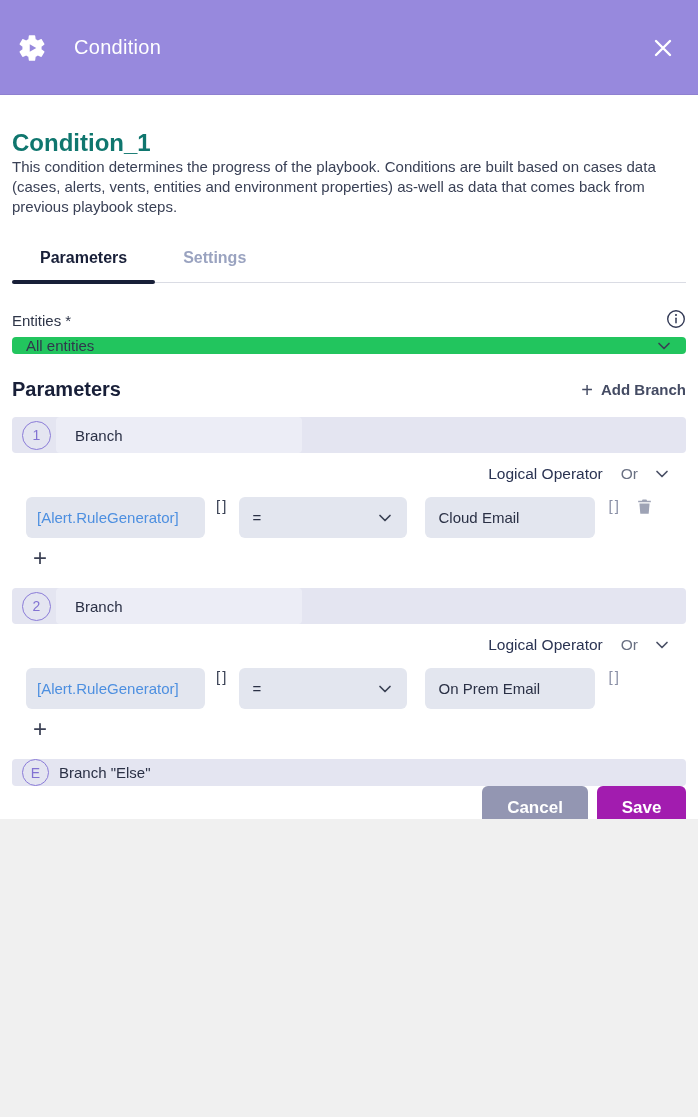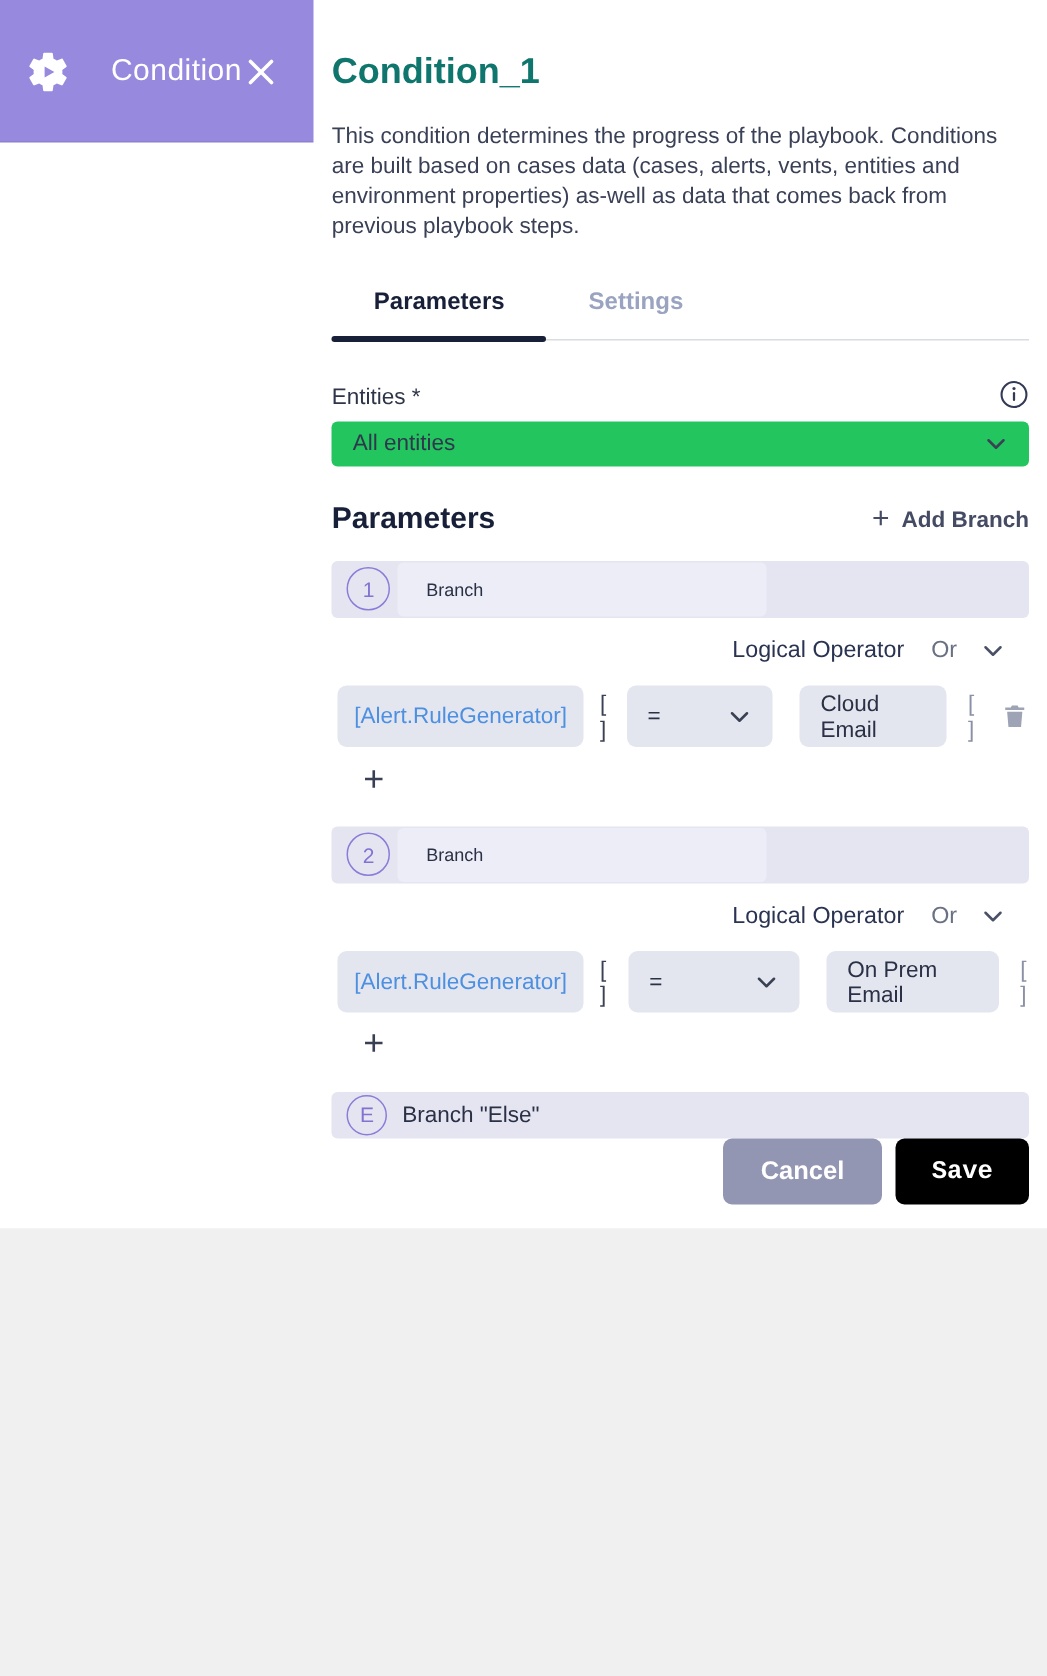--- a/index.html
+++ b/index.html
@@ -1,39 +1,39 @@
 <!DOCTYPE html>
 <html><head>
 <meta charset="utf-8">
 <style>
   * { box-sizing: border-box; margin: 0; padding: 0; }
   html,body { background:#f0f0f0; }
   body { font-family: "Liberation Sans", "DejaVu Sans", sans-serif; }
 
   .modal {
     width: 698px; height: 819px; background:#fff;
-    display:flex; flex-direction:row; overflow:hidden;
+    display:flex; flex-direction:column; overflow:hidden;
     margin:0 auto;
   }
 
   
   .hdr {
     height:95px; flex:0 0 95px; background:#9789DD;
     display:flex; align-items:center; padding:0 22px 0 16px; color:#fff;
     box-shadow: inset 0 -1px 0 rgba(0,0,0,0.06);
   }
   .hdr .gear { width:32px; height:32px; margin-right:26px; flex:0 0 auto; }
   .hdr-title { font-size:20px; font-weight:400; letter-spacing:.3px; }
   .hdr .close { margin-left:auto; width:26px; height:26px; cursor:pointer; display:flex; align-items:center; justify-content:center; }
 
   
   .content { flex:1; display:flex; flex-direction:column; padding:0 12px; overflow:hidden; }
 
   .page-title { margin-top:34px; font-size:24px; font-weight:700; color:#0f766e; }
-  .page-desc { margin-top:19px; font-size:15px; line-height:20px; color:#3A4156; max-width:676px; }
+  .page-desc { margin-top:0; font-size:15px; line-height:20px; color:#3A4156; max-width:676px; }
 
   
   .tabs { margin-top:24px; display:flex; border-bottom:1px solid #DADCE4; }
   .tab { position:relative; padding:8px 28px 15px; font-size:16px; font-weight:700; color:#9AA3C0; cursor:pointer; }
   .tab.active { color:#181F38; }
   .tab.active::after { content:""; position:absolute; left:0; right:0; bottom:-2px; height:4px; background:#181F38; border-radius:2px; }
 
   
   .entities-row { margin-top:26px; display:flex; align-items:flex-end; justify-content:space-between; }
   .field-label { font-size:15px; color:#2E3548; }
@@ -57,29 +57,29 @@
     margin-top:16px; height:44px; background:#E4E5F1; border-radius:4px;
     display:flex; align-items:center; padding:0 10px;
   }
   .badge {
     width:29px; height:29px; border:1.6px solid #8B7CD8; border-radius:50%;
     color:#8272D2; font-size:14px; display:flex; align-items:center; justify-content:center;
     flex:0 0 auto; background:transparent;
   }
   .branch-name {
     margin-left:5px; height:36px; width:246px; background:#ECEDF6; border-radius:4px;
-    display:flex; align-items:center; padding:0 19px; font-size:12px; color:#2A3045; cursor:text;
+    display:flex; align-items:center; padding:0 19px; font-size:15px; color:#2A3045; cursor:text;
   }
 
   .logic-row { margin-top:12px; display:flex; align-items:center; justify-content:flex-end; padding-right:16px; height:22px; }
   .logic-label { font-size:15.5px; color:#2A3352; }
   .logic-value { font-size:15.5px; color:#6A7183; margin-left:18px; }
   .logic-row .chev { margin-left:16px; color:#4A5166; cursor:pointer; }
 
-  .cond-row { margin-top:14px; display:flex; align-items:center; margin-left:4px; height:41px; }
+  .cond-row { margin-top:14px; display:flex; align-items:flex-start; margin-left:14px; height:41px; }
   .cfield {
     height:41px; background:#E3E6EF; border-radius:6px; display:flex; align-items:center;
     font-size:15px; color:#2A3045; cursor:text;
   }
   .cfield.param { width:179px; padding:0 11px; color:#4D8FE0; }
   .cfield.op { width:168px; padding:0 14px; cursor:pointer; }
   .cfield.op .chev { margin-left:auto; color:#3A4154; }
   .cfield.val { width:170px; padding:0 14px; }
   .brackets { font-size:15px; letter-spacing:-1px; color:#3A4154; cursor:pointer; }
   .brackets.b1 { margin:0 13px 0 11px; }
@@ -97,21 +97,21 @@
   }
   .else-row .badge { width:27px; height:27px; }
   .else-label { margin-left:10px; font-size:15px; color:#2A3045; }
 
   .spacer { flex:1; }
 
   
   .footer { display:flex; justify-content:flex-end; gap:9px; padding:0 0 16px; }
   .btn { height:44px; border:none; border-radius:6px; color:#fff; font-size:17px; font-weight:700; cursor:pointer; font-family:inherit; }
   .btn.cancel { width:106px; background:#9396B2; }
-  .btn.save { width:89px; background:#000000;font-family:Liberation Mono, monospace; }
+  .btn.save { width:89px; background:#a21caf; }
 </style>
 </head>
 <body>
 
 <div class="modal">
 
   <div class="hdr">
     <span class="gear">
       <svg viewBox="0 0 24 24" width="32" height="32">
         <path fill="#fff" d="M19.14,12.94c0.04-0.3,0.06-0.61,0.06-0.94c0-0.32-0.02-0.64-0.07-0.94l2.03-1.58c0.18-0.14,0.23-0.41,0.12-0.61l-1.92-3.32c-0.12-0.22-0.37-0.29-0.59-0.22l-2.39,0.96c-0.5-0.38-1.03-0.7-1.62-0.94L14.4,2.81c-0.04-0.24-0.24-0.41-0.48-0.41h-3.84c-0.24,0-0.43,0.17-0.47,0.41L9.25,5.35C8.66,5.59,8.12,5.92,7.63,6.29L5.24,5.33c-0.22-0.08-0.47,0-0.59,0.22L2.74,8.87C2.62,9.08,2.66,9.34,2.86,9.48l2.03,1.58C4.84,11.36,4.8,11.69,4.8,12s0.02,0.64,0.07,0.94l-2.03,1.58c-0.18,0.14-0.23,0.41-0.12,0.61l1.92,3.32c0.12,0.22,0.37,0.29,0.59,0.22l2.39-0.96c0.5,0.38,1.03,0.7,1.62,0.94l0.36,2.54c0.05,0.24,0.24,0.41,0.48,0.41h3.84c0.24,0,0.44-0.17,0.47-0.41l0.36-2.54c0.59-0.24,1.13-0.56,1.62-0.94l2.39,0.96c0.22,0.08,0.47,0,0.59-0.22l1.92-3.32c0.12-0.22,0.07-0.47-0.12-0.61L19.14,12.94z"></path>

